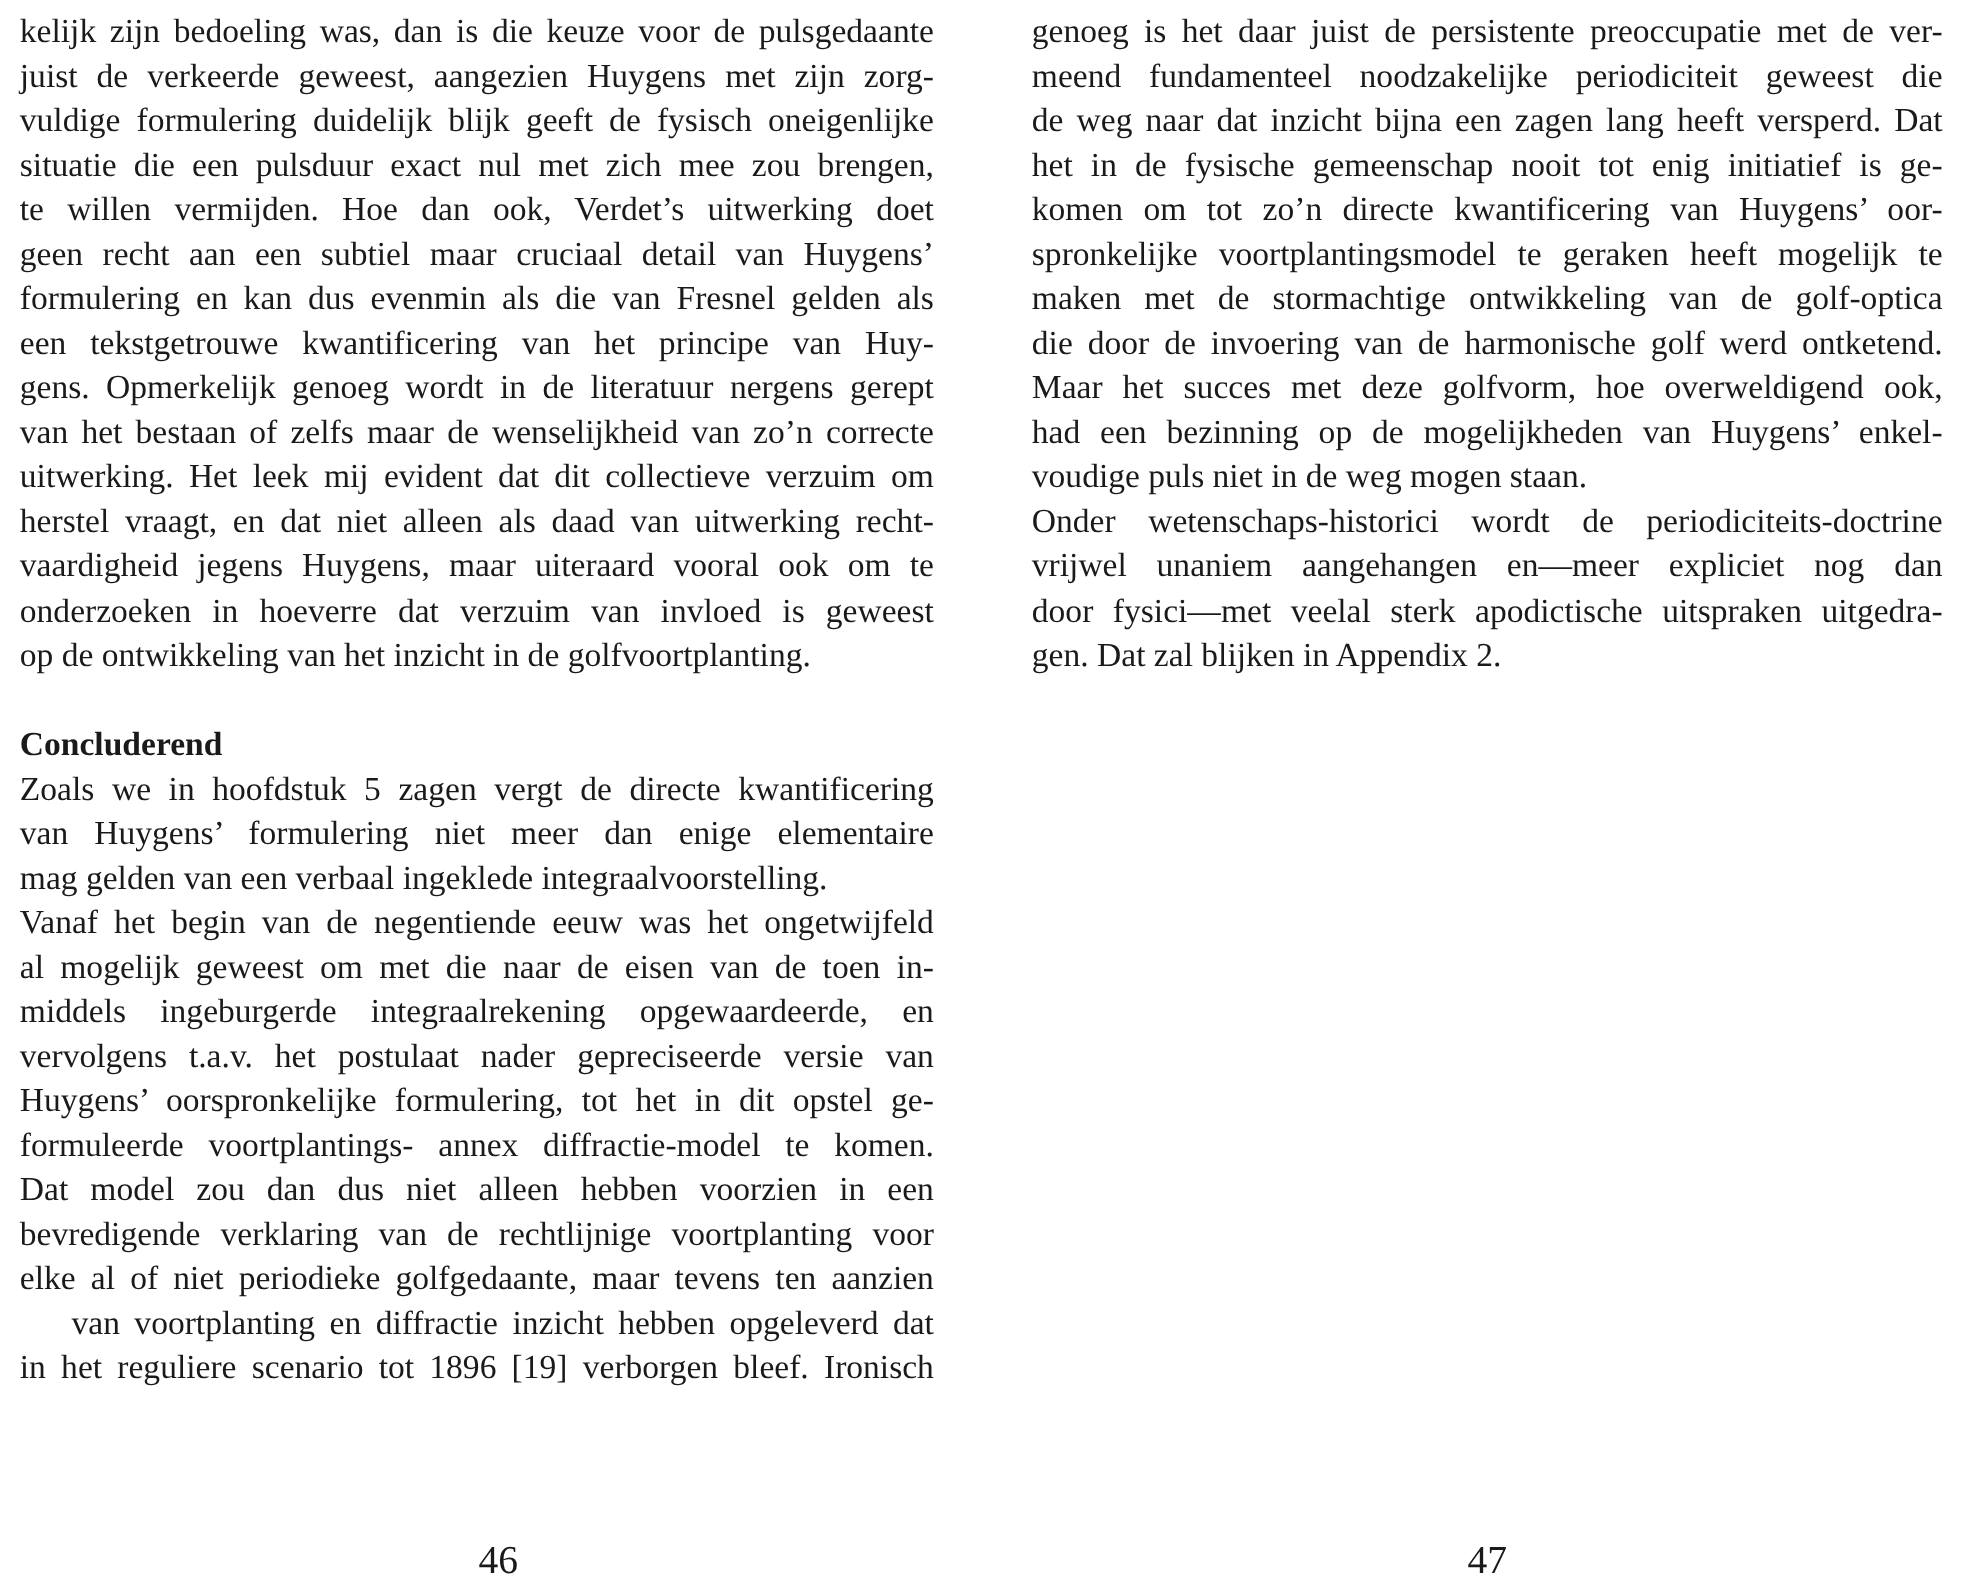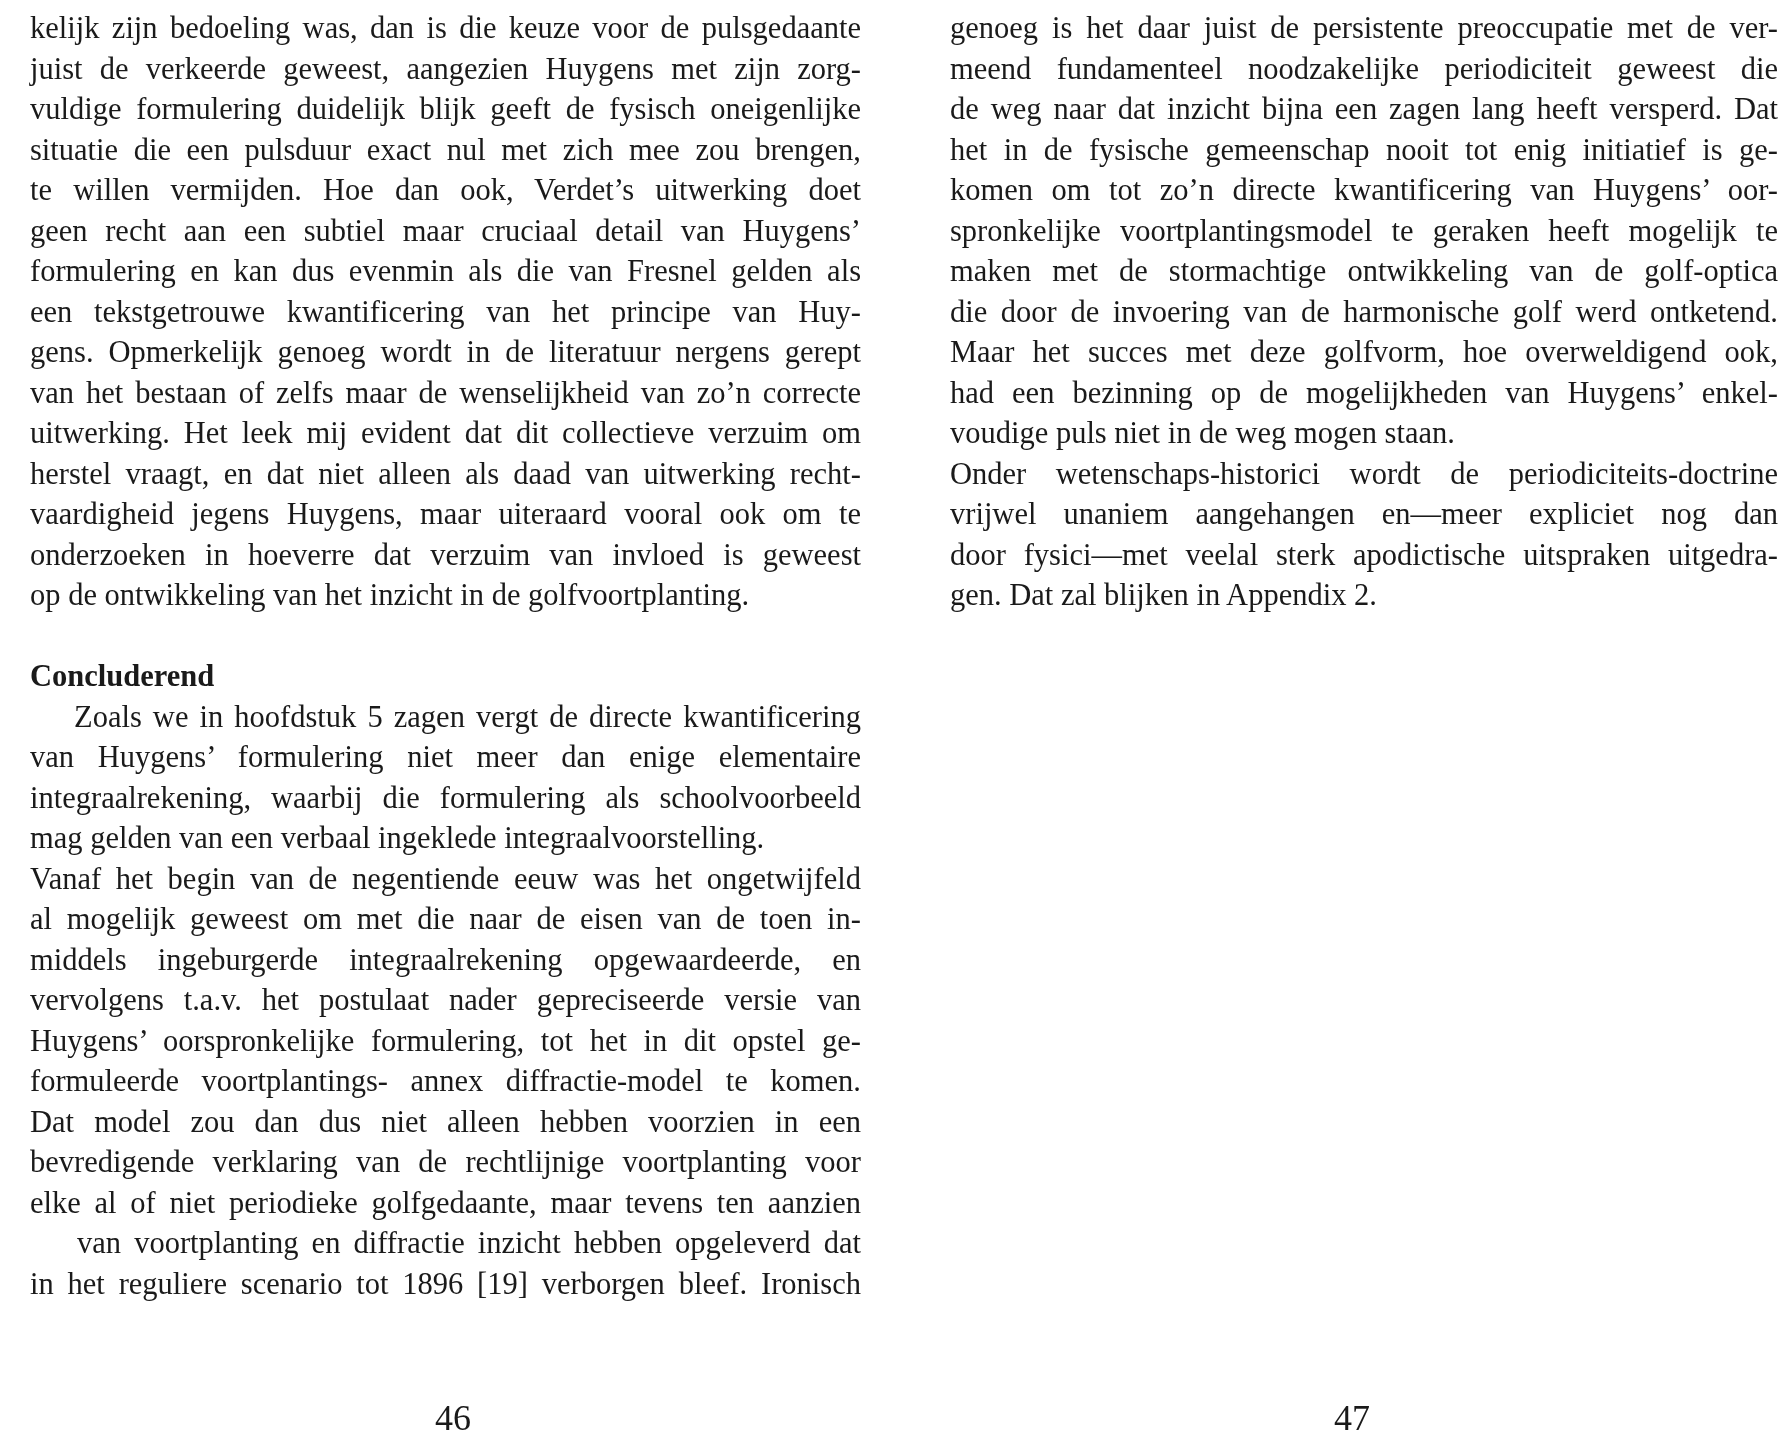--- a/index.html
+++ b/index.html
@@ -19,21 +19,21 @@
       position: absolute;
       top: 0;
       height: 1438px;
     }
     .page-left { left: 18px; width: 831px; }
     .page-right { left: 938px; width: 828px; }
 
     .column {
       position: absolute;
       top: 8px;
-      left: 12px;
+      left: 0;
       width: 100%;
     }
     .line {
       display: block;
       height: 40.5px;
       line-height: 40.5px;
       font-size: 30.5px;
       white-space: nowrap;
       text-align: justify;
       text-align-last: justify;
@@ -84,23 +84,22 @@
       <span class="line" style="white-space: nowrap;">van het bestaan of zelfs maar de wenselijkheid van zo’n correcte</span>
       <span class="line" style="white-space: nowrap;">uitwerking. Het leek mij evident dat dit collectieve verzuim om</span>
       <span class="line" style="white-space: nowrap;">herstel vraagt, en dat niet alleen als daad van uitwerking recht-</span>
       <span class="line" style="white-space: nowrap;">vaardigheid jegens Huygens, maar uiteraard vooral ook om te</span>
       <span class="line" style="white-space: nowrap;">onderzoeken in hoeverre dat verzuim van invloed is geweest</span>
       <span class="line last" style="white-space: nowrap;">op de ontwikkeling van het inzicht in de golfvoortplanting.</span>
     </div>
     <span class="blank"></span>
     <span class="heading">Concluderend</span>
     <div>
-      <span class="line" style="white-space: nowrap; margin-left: 44px;">Zoals we in hoofdstuk 5 zagen vergt de directe kwantificering</span>
+      <span class="line" style="white-space: nowrap;">Zoals we in hoofdstuk 5 zagen vergt de directe kwantificering</span>
       <span class="line" style="white-space: nowrap;">van Huygens’ formulering niet meer dan enige elementaire</span>
-      <span class="line" style="white-space: nowrap;">integraalrekening, waarbij die formulering als schoolvoorbeeld</span>
       <span class="line last" style="white-space: nowrap;">mag gelden van een verbaal ingeklede integraalvoorstelling.</span>
     </div>
     <div>
       <span class="line" style="white-space: nowrap;">Vanaf het begin van de negentiende eeuw was het ongetwijfeld</span>
       <span class="line" style="white-space: nowrap;">al mogelijk geweest om met die naar de eisen van de toen in-</span>
       <span class="line" style="white-space: nowrap;">middels ingeburgerde integraalrekening opgewaardeerde, en</span>
       <span class="line" style="white-space: nowrap;">vervolgens t.a.v. het postulaat nader gepreciseerde versie van</span>
       <span class="line" style="white-space: nowrap;">Huygens’ oorspronkelijke formulering, tot het in dit opstel ge-</span>
       <span class="line" style="white-space: nowrap;">formuleerde voortplantings- annex diffractie-model te komen.</span>
       <span class="line" style="white-space: nowrap;">Dat model zou dan dus niet alleen hebben voorzien in een</span>

